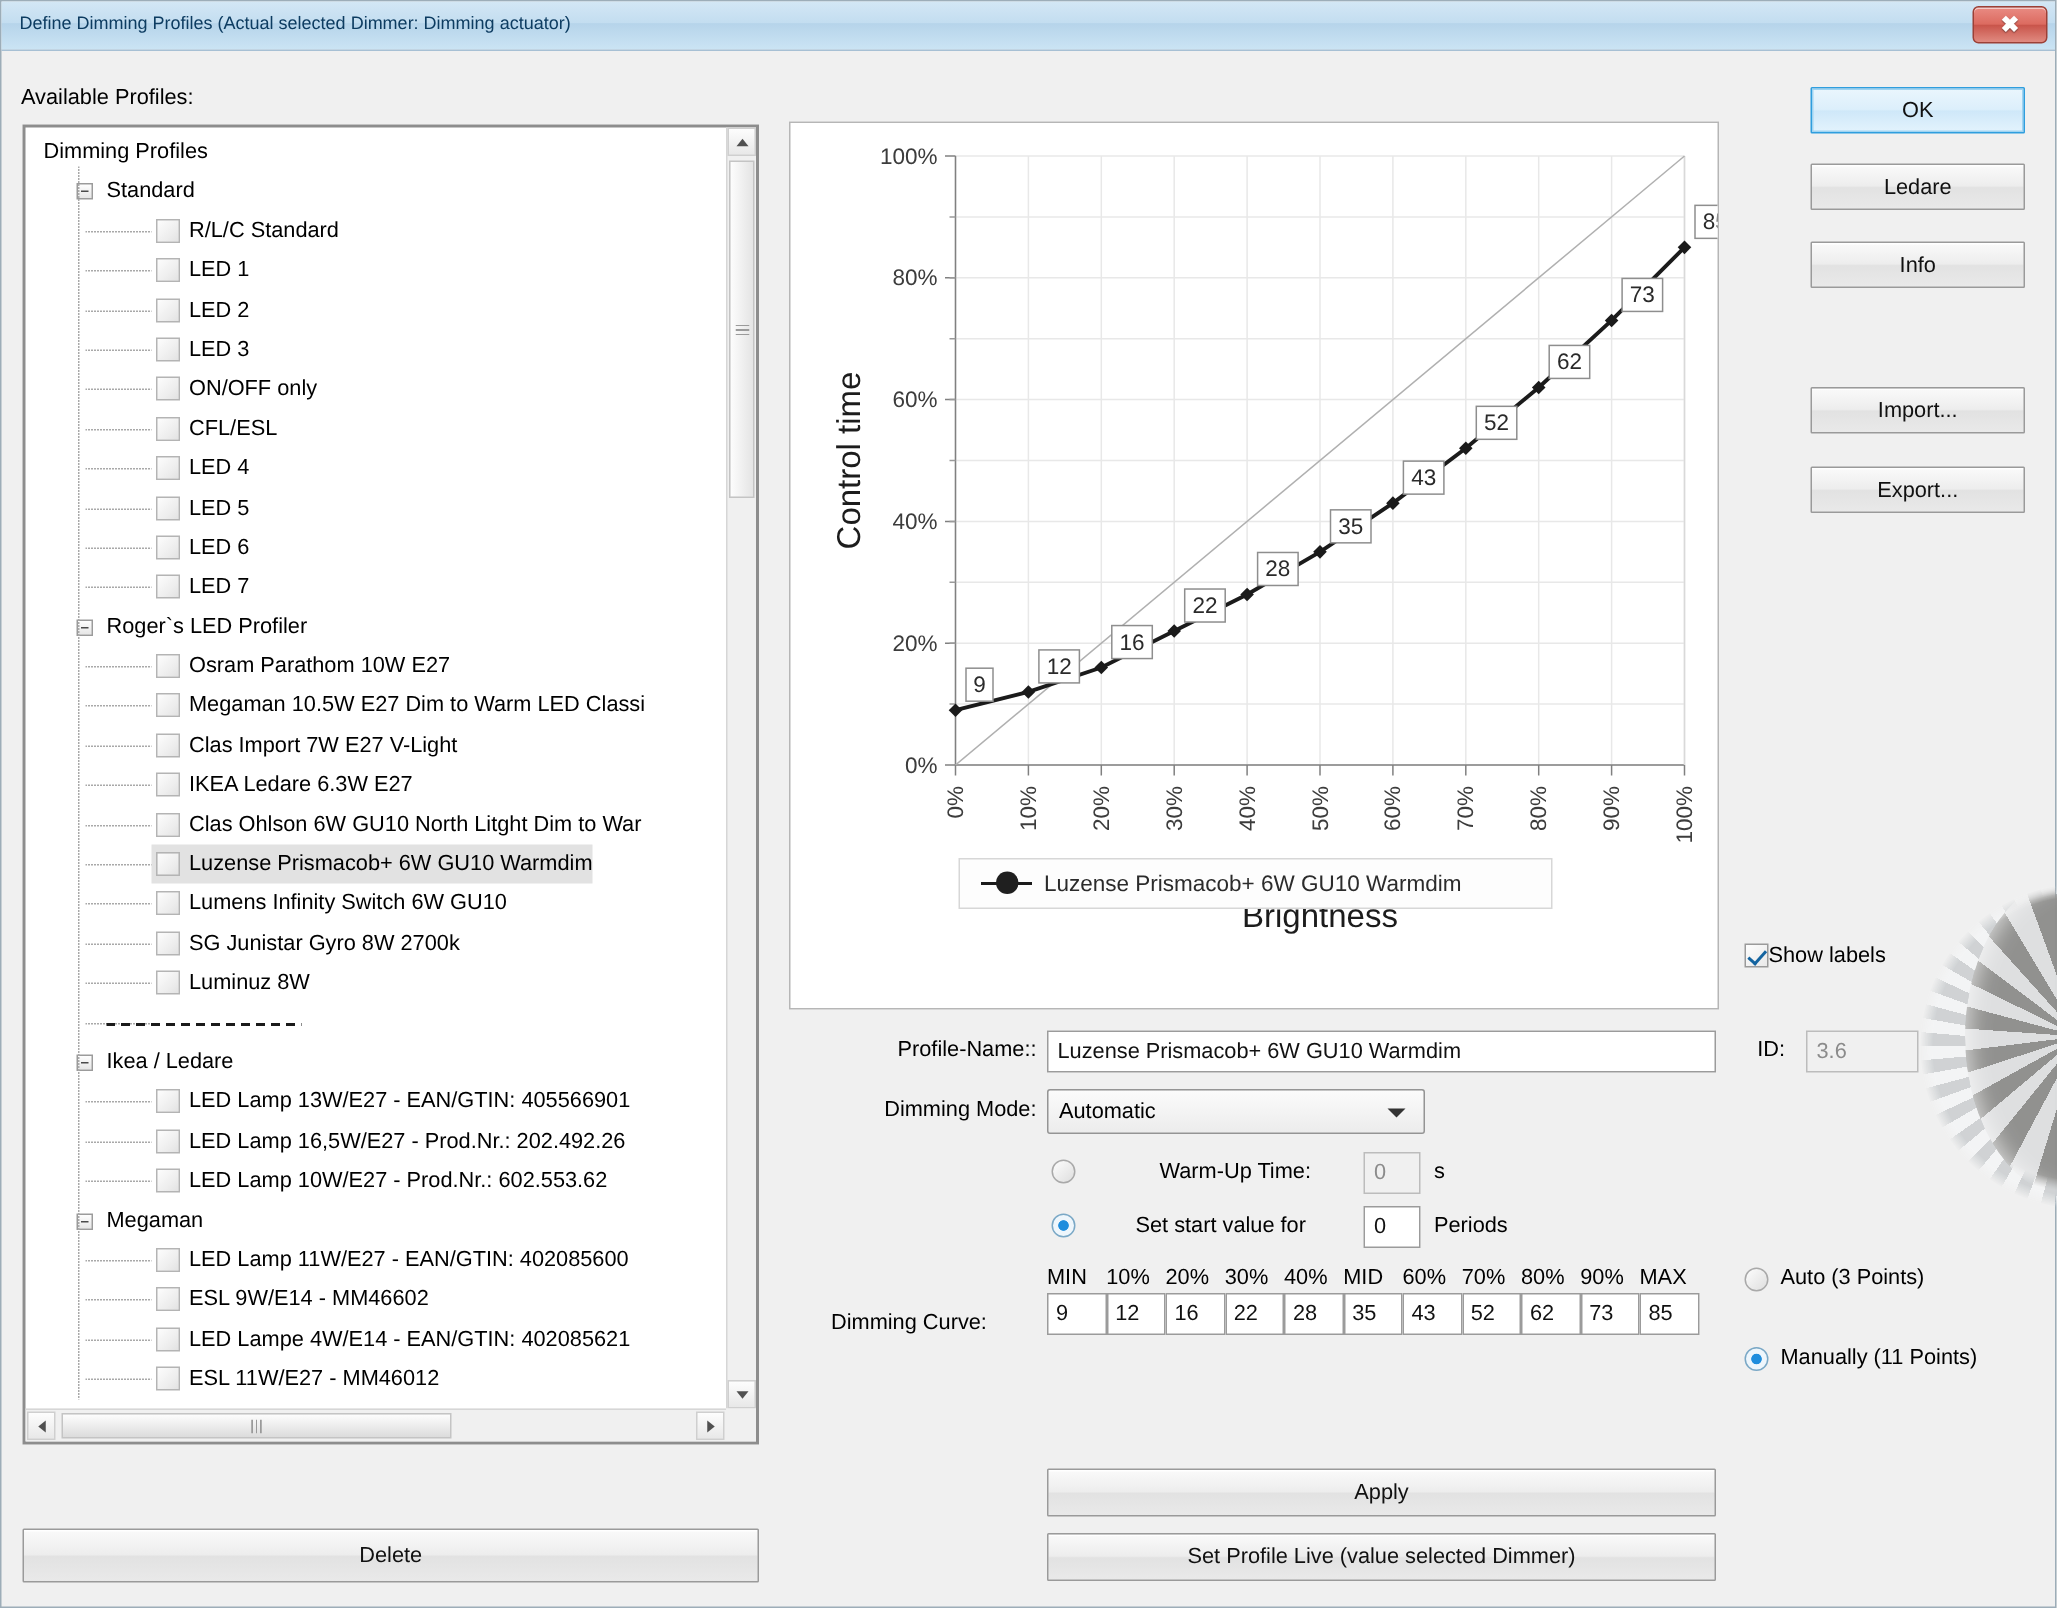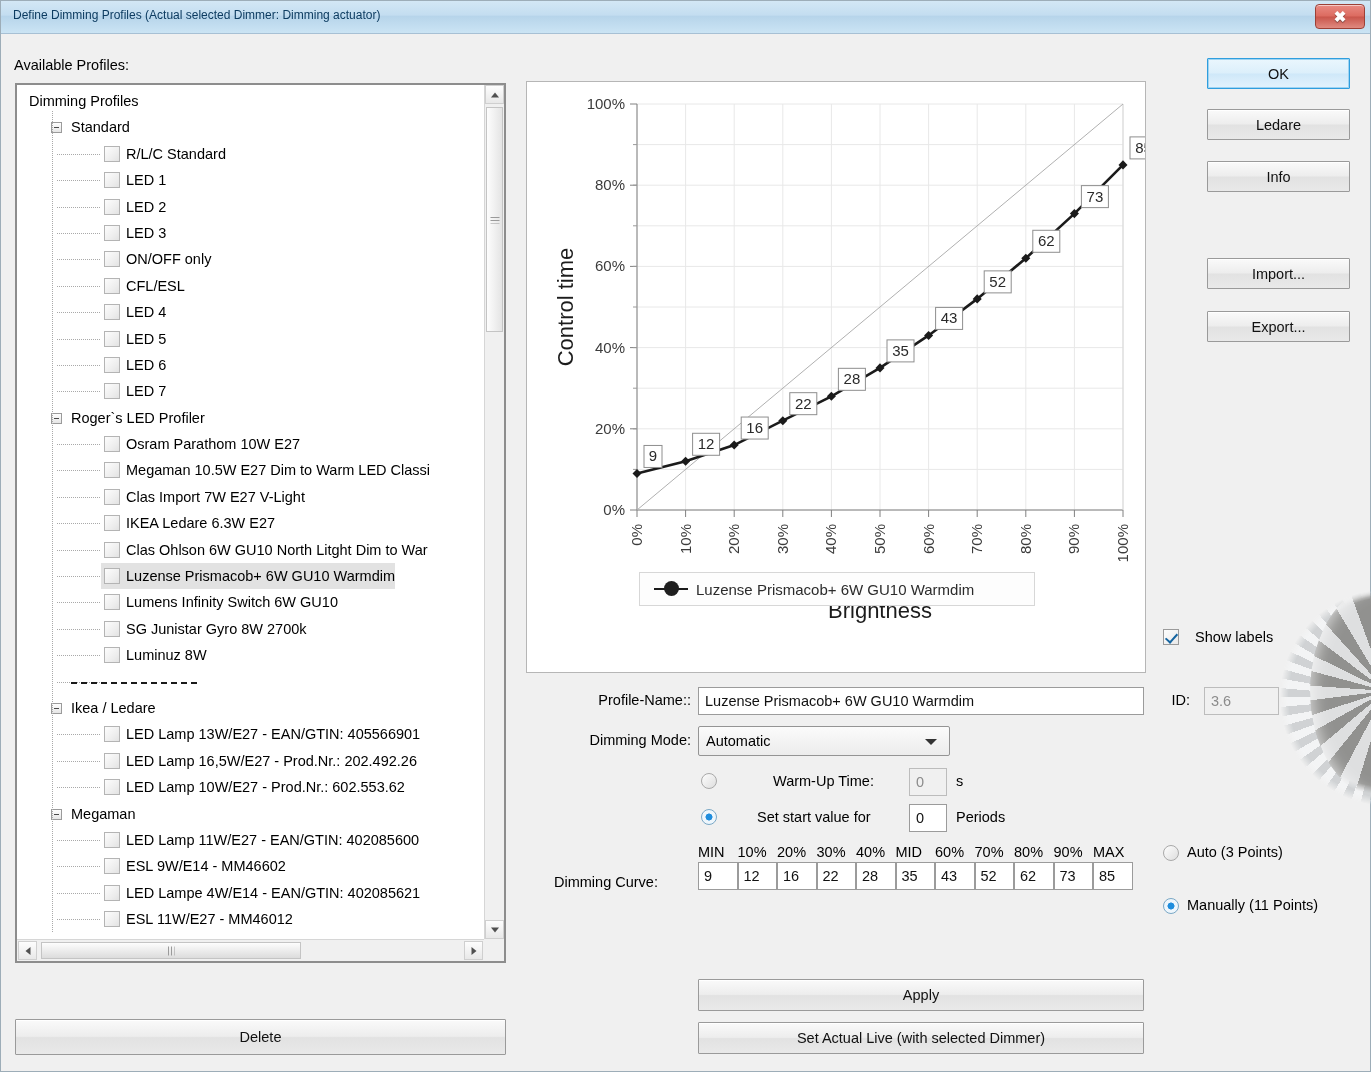--- a/index.html
+++ b/index.html
@@ -173,21 +173,21 @@
   #curve-label{position:absolute;left:553px;top:873px;}
   .curve-wrap{position:absolute;left:697px;top:843px;}
   .curve-head{display:flex;}
   .curve-head span{width:39.5px;text-align:left;font-size:14.5px;}
   .curve-row{display:flex;margin-top:2px;}
   .curve-row input{
     width:39.5px;height:28px;box-sizing:border-box;border:1px solid #9b9b9b;background:#fff;
     font-family:"Liberation Sans",sans-serif;font-size:14.5px;text-align:left;padding-left:5px;color:#111;outline:none;
   }
 
-  .chk-wrap{position:absolute;left:1162px;top:628px;display:flex;align-items:center;gap:16px;cursor:pointer;}
+  .chk-wrap{position:absolute;left:1162px;top:628px;display:flex;align-items:center;gap:0;cursor:pointer;}
   .chk{width:16px;height:16px;border:1px solid #9a9a9a;background:linear-gradient(135deg,#fdfdfd,#e9e9e9);
     box-sizing:border-box;position:relative;}
   .chk.on:after{content:"";position:absolute;left:4px;top:1px;width:5px;height:10px;border:solid #1464a0;border-width:0 2px 2px 0;transform:rotate(42deg);}
   .chk-lab{font-size:14.5px;}
 </style>
 </head>
 <body>
 
 <div class="window">
 
@@ -462,15 +462,15 @@
 
   <div class="radio" id="radio-auto"></div>
   <div class="radio-lab" id="lab-auto">Auto (3 Points)</div>
   <div class="radio on" id="radio-manual"></div>
   <div class="radio-lab" id="lab-manual">Manually (11 Points)</div>
 
   <div class="btn" id="btn-apply">
       <span>Apply</span>
     </div>
   <div class="btn" id="btn-live">
-      <span>Set Actual Live (with selected Dimmer)</span>
+      <span>Set Profile Live (value selected Dimmer)</span>
     </div>
 </div>
 
 </body></html>

